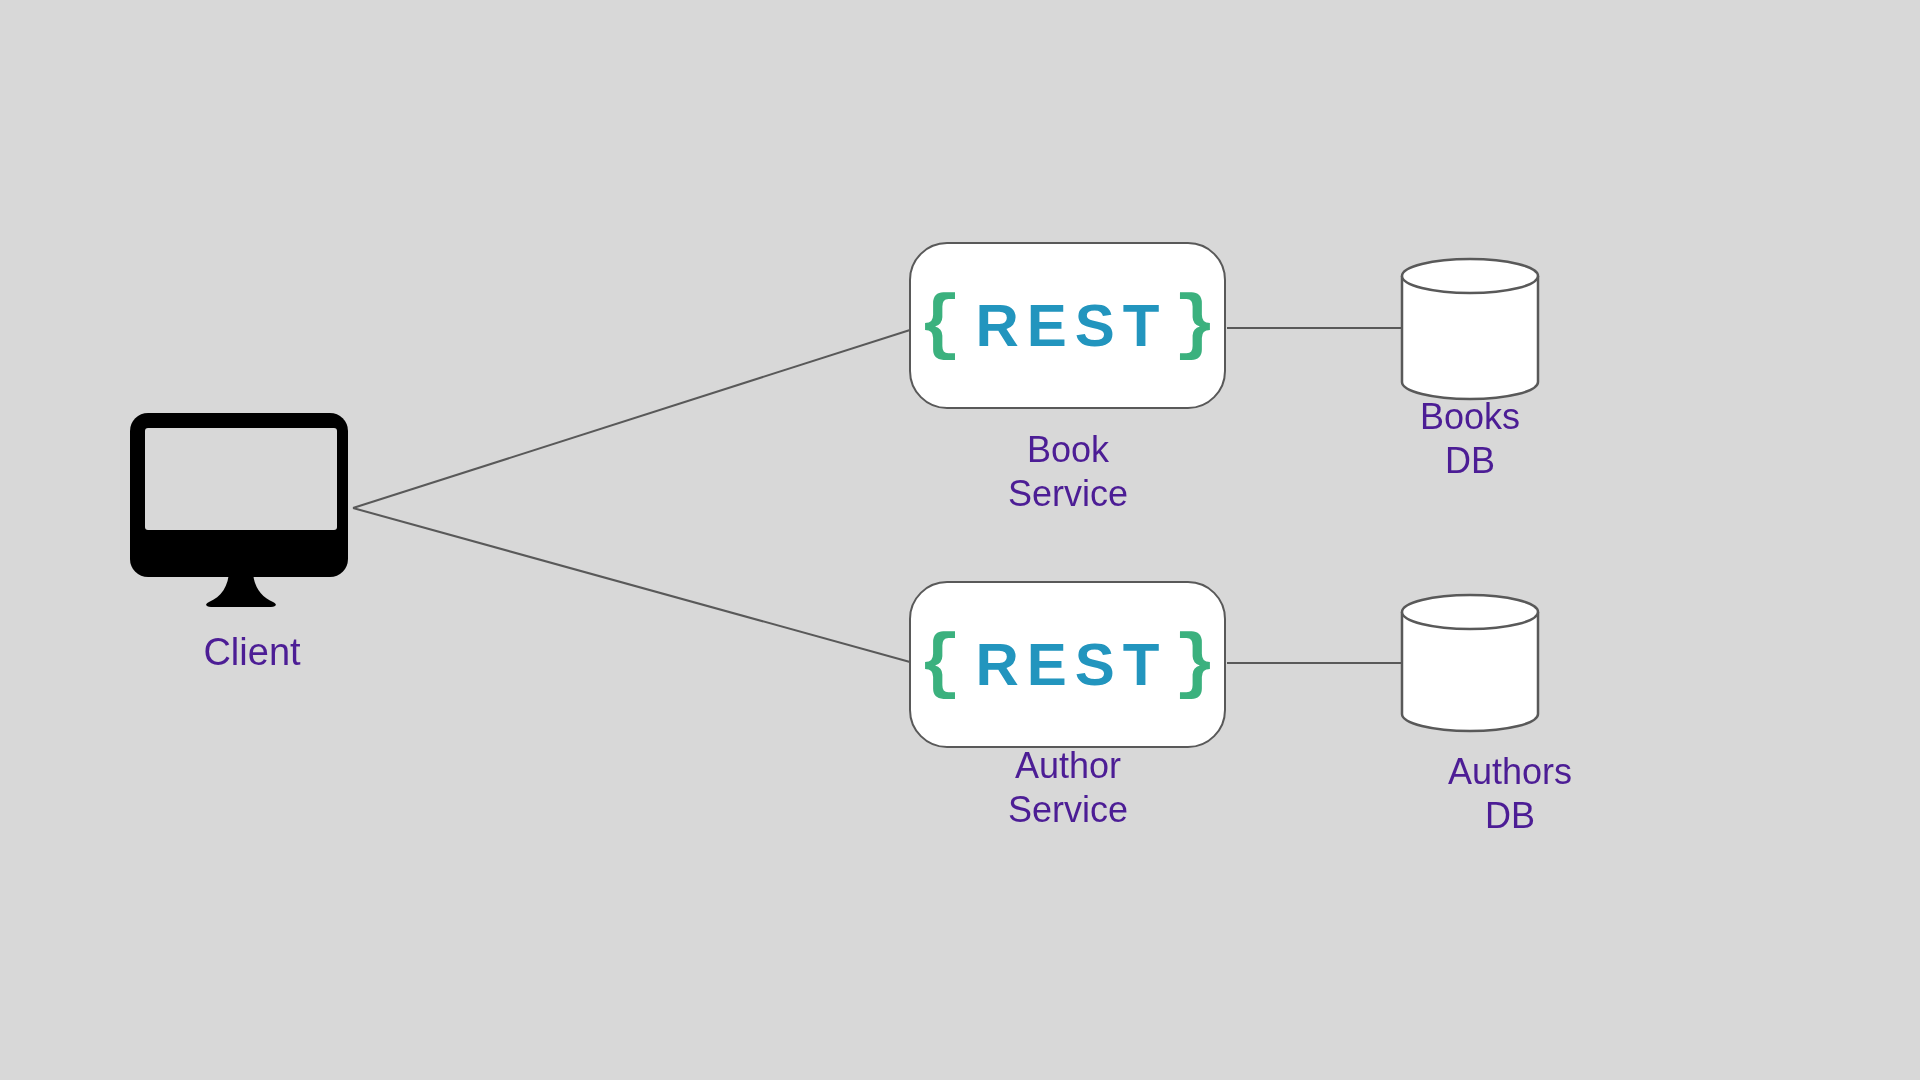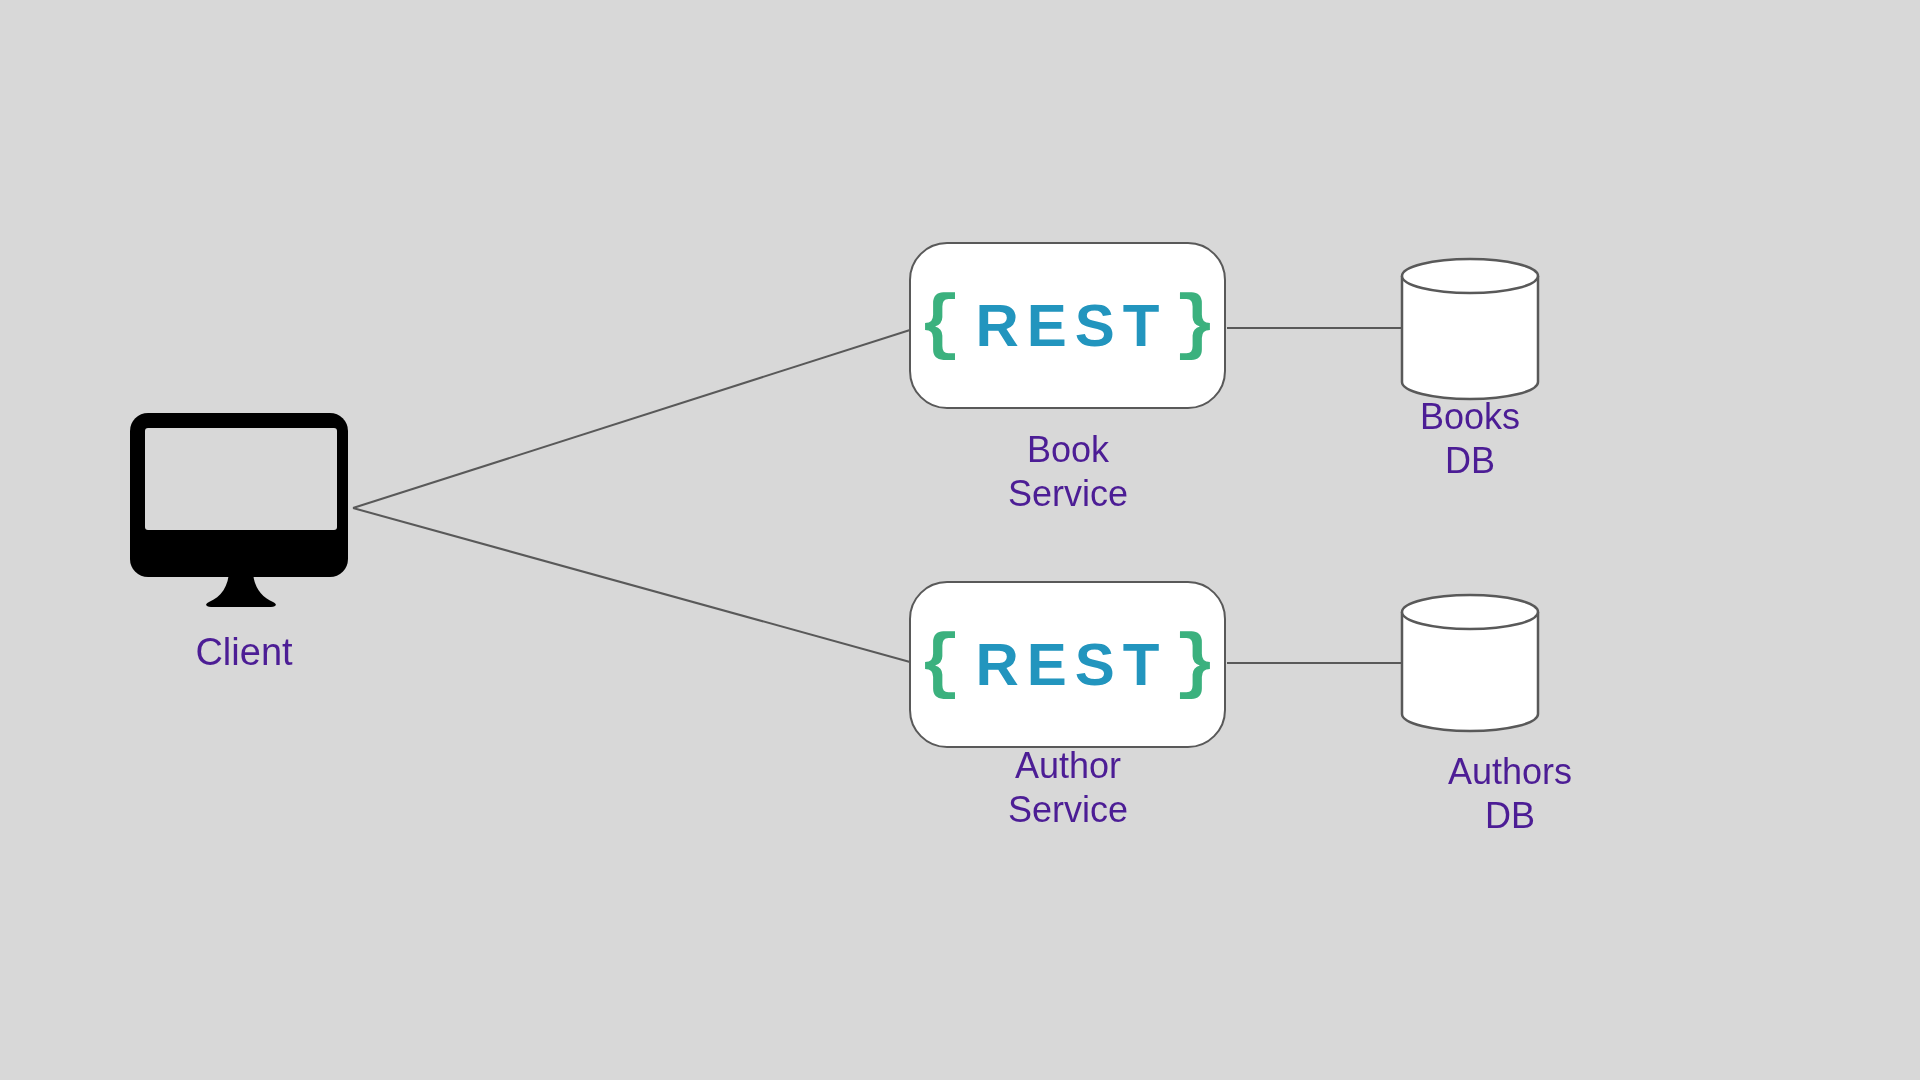--- a/index.html
+++ b/index.html
@@ -100,21 +100,21 @@
     <span class="rest-word">REST</span>
     <span class="brace">}</span>
   </div>
 
   <div class="rest-box" style="left:909px; top:581px;">
     <span class="brace">{</span>
     <span class="rest-word">REST</span>
     <span class="brace">}</span>
   </div>
 
-  <div class="node-label client-label" style="left:244px; top:630px;">Client</div>
+  <div class="node-label client-label" style="left:252px; top:630px;">Client</div>
 
   <div class="node-label" style="left:1068px; top:428px;">
     <div>Book</div>
     <div>Service</div>
   </div>
 
   <div class="node-label" style="left:1470px; top:395px;">
     <div>Books</div>
     <div>DB</div>
   </div>

